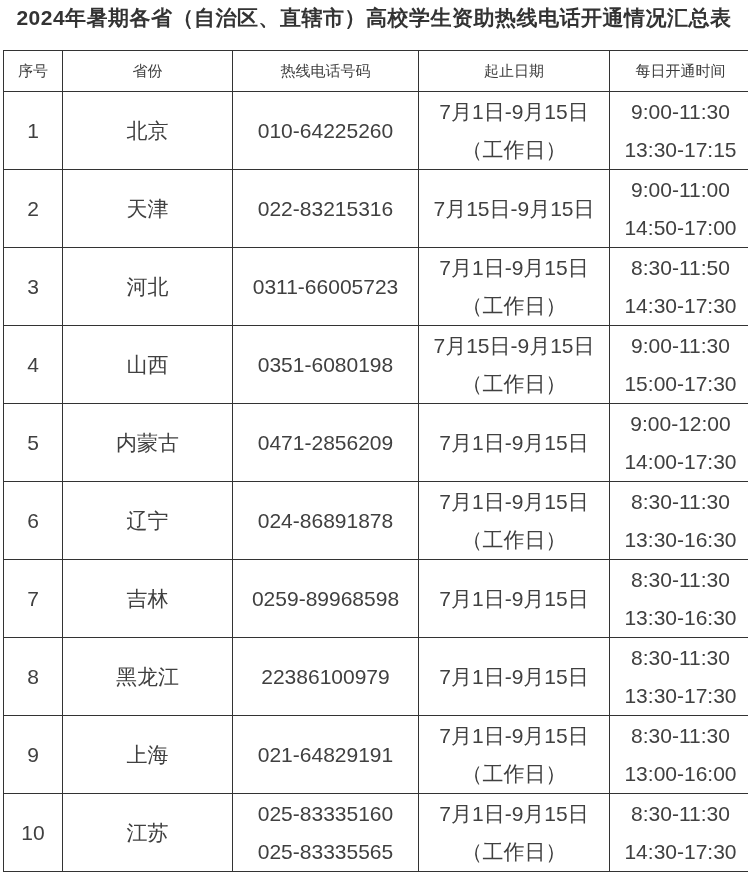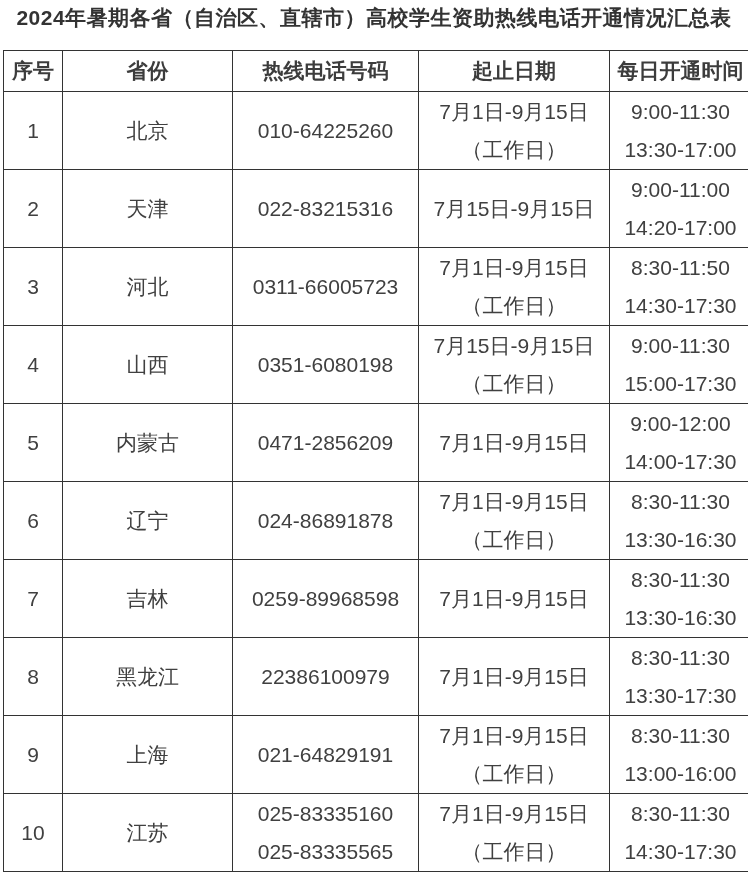--- a/index.html
+++ b/index.html
@@ -34,22 +34,22 @@
   .hotline-table th,
   .hotline-table td {
     border: 1px solid #333333;
     text-align: center;
     vertical-align: middle;
     padding: 0;
     overflow: hidden;
   }
   .hotline-table thead th {
     height: 40px;
-    font-size: 21px;
-    font-weight: bold;
+    font-size: 15px;
+    font-weight: normal;
     color: #3c3c3c;
   }
   .hotline-table tbody td {
     height: 77px;
     font-size: 21px;
     font-weight: normal;
     color: #404040;
   }
   .col-no       { width: 58px; }
   .col-province { width: 169px; }
@@ -104,21 +104,21 @@
           </td>
           <td class="col-date">
             <div class="lines">
               <div class="line">7月1日-9月15日</div>
               <div class="line">（工作日）</div>
             </div>
           </td>
           <td class="col-time">
             <div class="lines">
               <div class="line">9:00-11:30</div>
-              <div class="line">13:30-17:00</div>
+              <div class="line">13:30-17:15</div>
             </div>
           </td>
         </tr>
         <tr>
           <td class="col-no">
             <div class="lines">
               <div class="line">2</div>
             </div>
           </td>
           <td class="col-province">
@@ -132,21 +132,21 @@
             </div>
           </td>
           <td class="col-date">
             <div class="lines">
               <div class="line">7月15日-9月15日</div>
             </div>
           </td>
           <td class="col-time">
             <div class="lines">
               <div class="line">9:00-11:00</div>
-              <div class="line">14:20-17:00</div>
+              <div class="line">14:50-17:00</div>
             </div>
           </td>
         </tr>
         <tr>
           <td class="col-no">
             <div class="lines">
               <div class="line">3</div>
             </div>
           </td>
           <td class="col-province">

